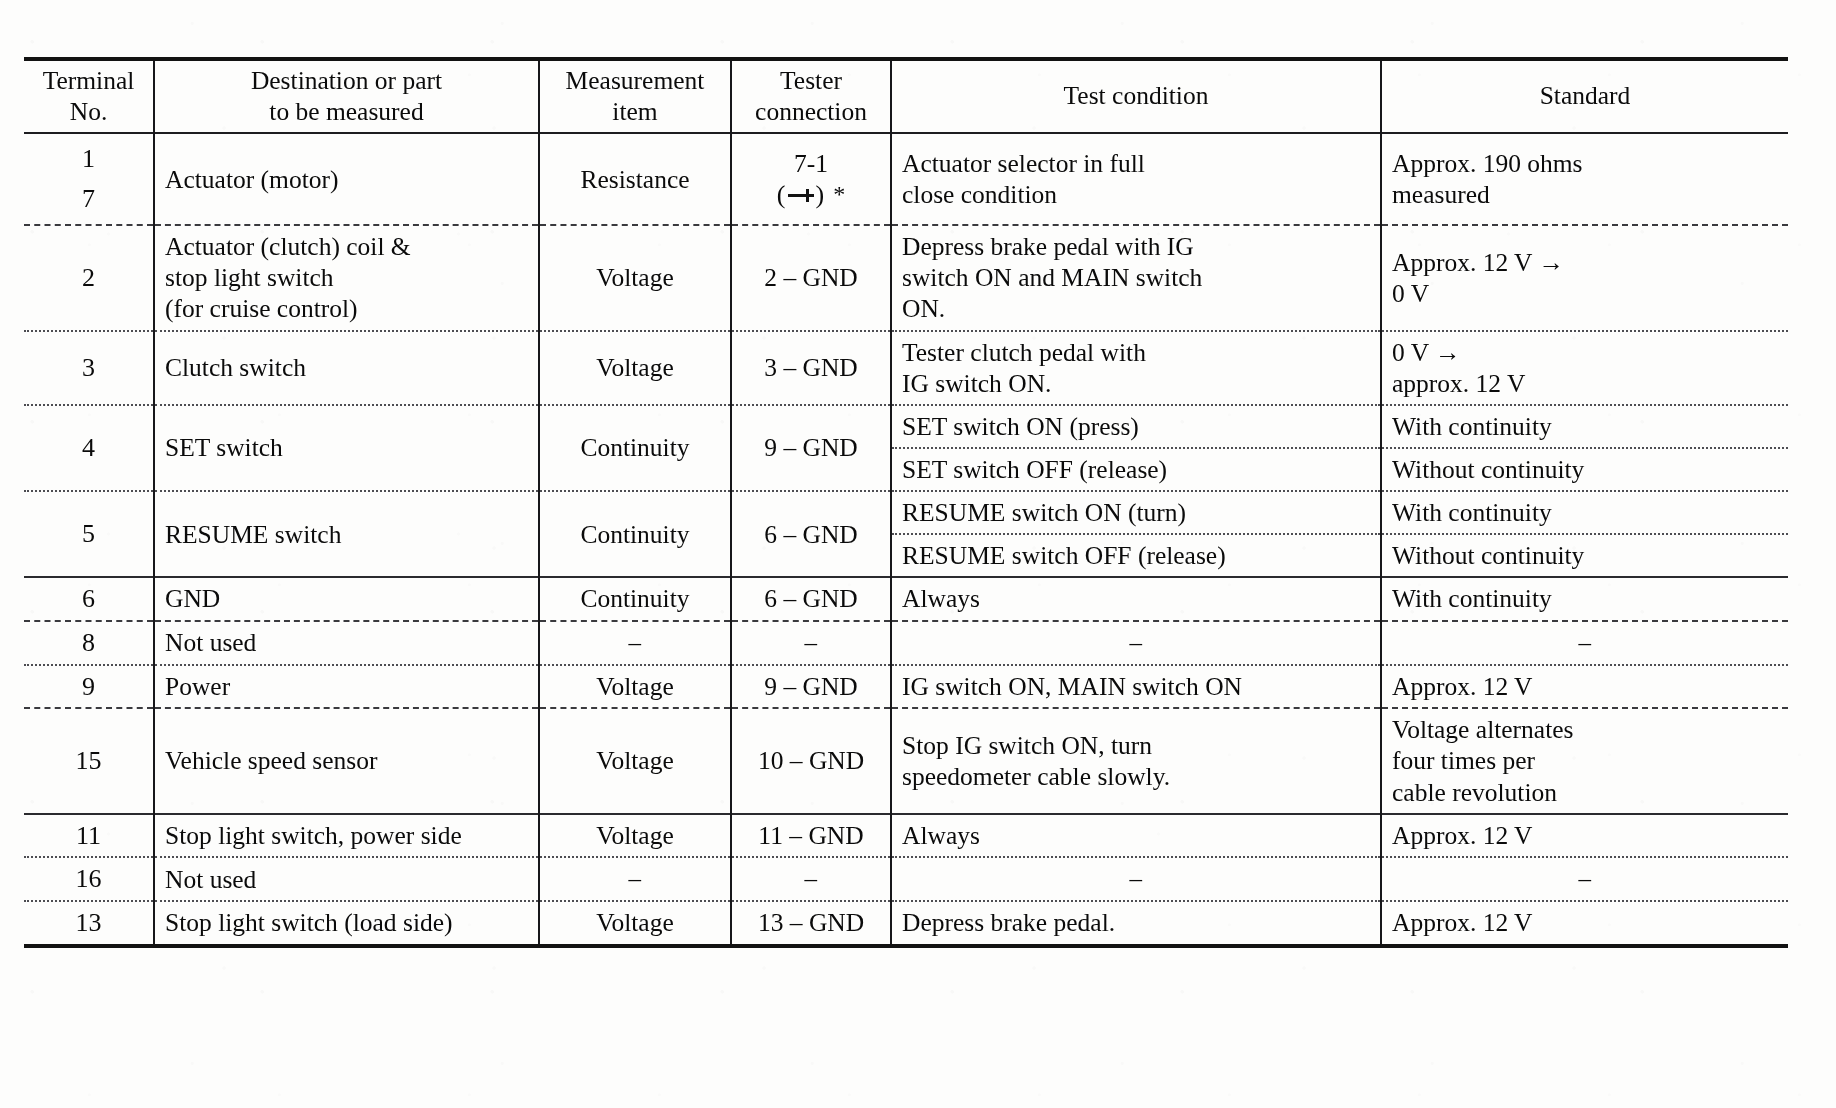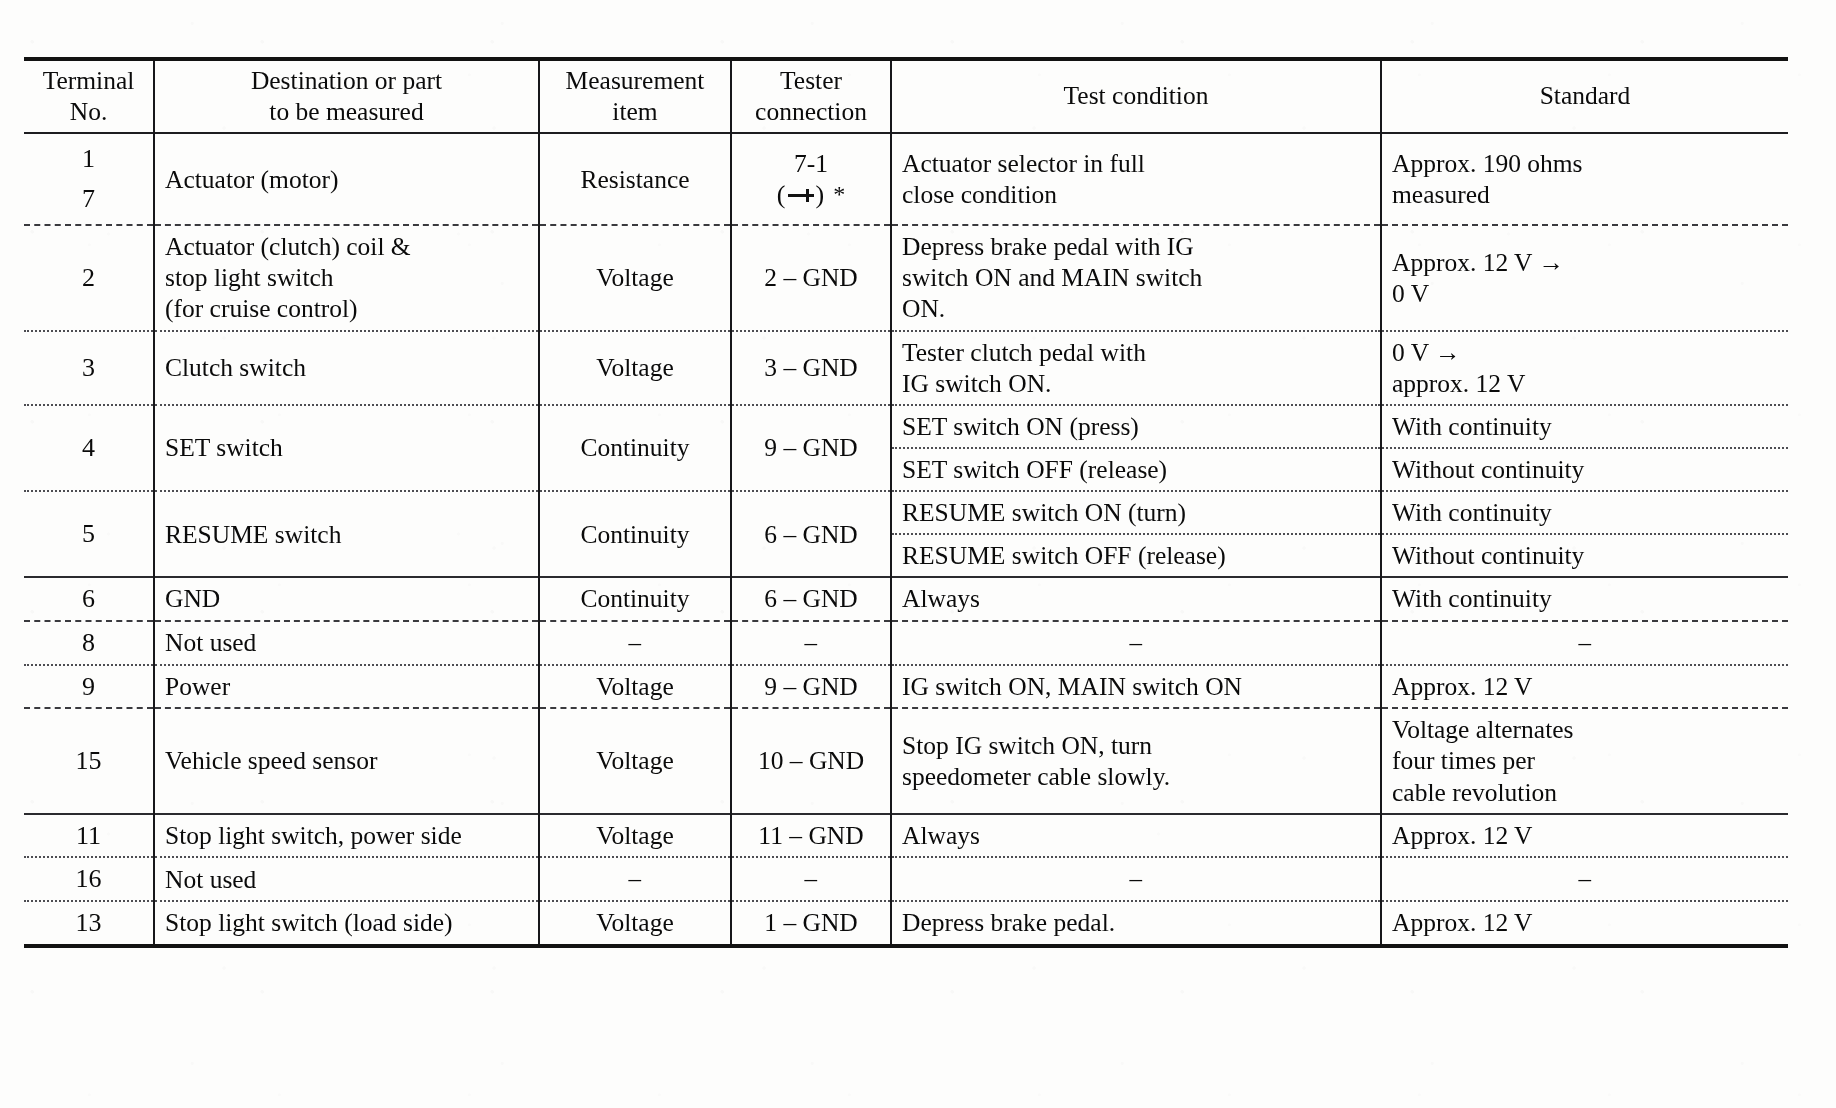--- a/index.html
+++ b/index.html
@@ -346,21 +346,21 @@
           <td class="vl dash-cell">–</td>
           <td class="vl dash-cell">–</td>
           <td class="vl dash-cell">–</td>
           <td class="vl dash-cell">–</td>
         </tr>
 
         <tr class="rule-bottom">
           <td class="term-num">13</td>
           <td class="vl lft">Stop light switch (load side)</td>
           <td class="vl ctr">Voltage</td>
-          <td class="vl ctr">1 – GND</td>
+          <td class="vl ctr">13 – GND</td>
           <td class="vl lft">Depress brake pedal.</td>
           <td class="vl lft">Approx. 12 V</td>
         </tr>
 
       </tbody>
     </table>
 
   </div>
 </div>
 

